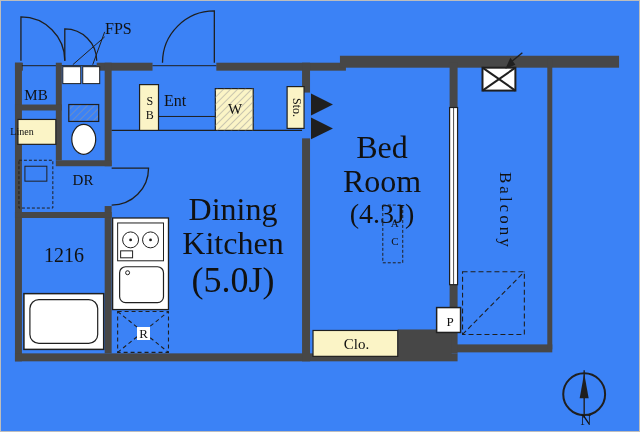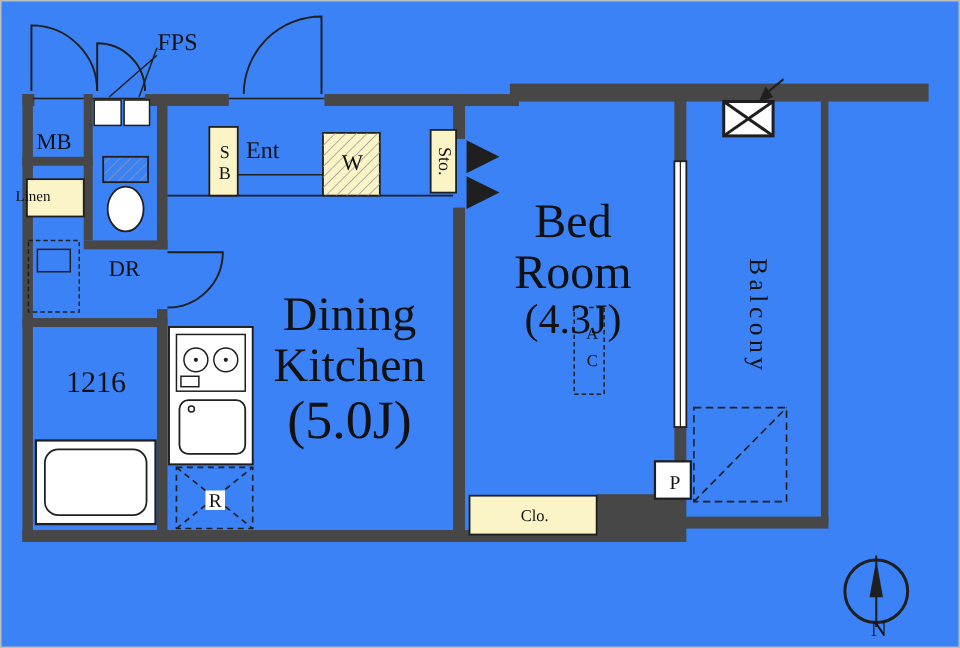--- a/index.html
+++ b/index.html
@@ -181,21 +181,21 @@
     <div>Room</div>
     <div style="font-size:28px">(4.3J)</div>
   </div>
 
   <div class="lbl center" style="left:146px;top:192px;width:172px;font-size:32px">
     <div>Dining</div>
     <div>Kitchen</div>
     <div style="font-size:36px">(5.0J)</div>
   </div>
 
-  <div class="lbl flexc" style="left:313px;top:331px;width:85px;height:26px;font-size:11px">Clo.</div>
+  <div class="lbl flexc" style="left:313px;top:331px;width:85px;height:26px;font-size:15px">Clo.</div>
   <div class="lbl flexc vrot" style="left:492px;top:145px;width:24px;height:130px;font-size:17px;letter-spacing:3px">Balcony</div>
   <div class="lbl flexc" style="left:437px;top:308px;width:24px;height:25px;font-size:13px">P</div>
   <div class="lbl flexc vup" style="left:383px;top:205px;width:20px;height:58px;font-size:11px;letter-spacing:6px">AC</div>
 
   <div class="lbl flexc" style="left:117px;top:312px;width:51px;height:41px;font-size:13px">
     <span class="halo">R</span>
   </div>
 
   <div class="lbl center" style="left:570px;top:412px;width:30px;font-size:15px">N</div>
 </div>

